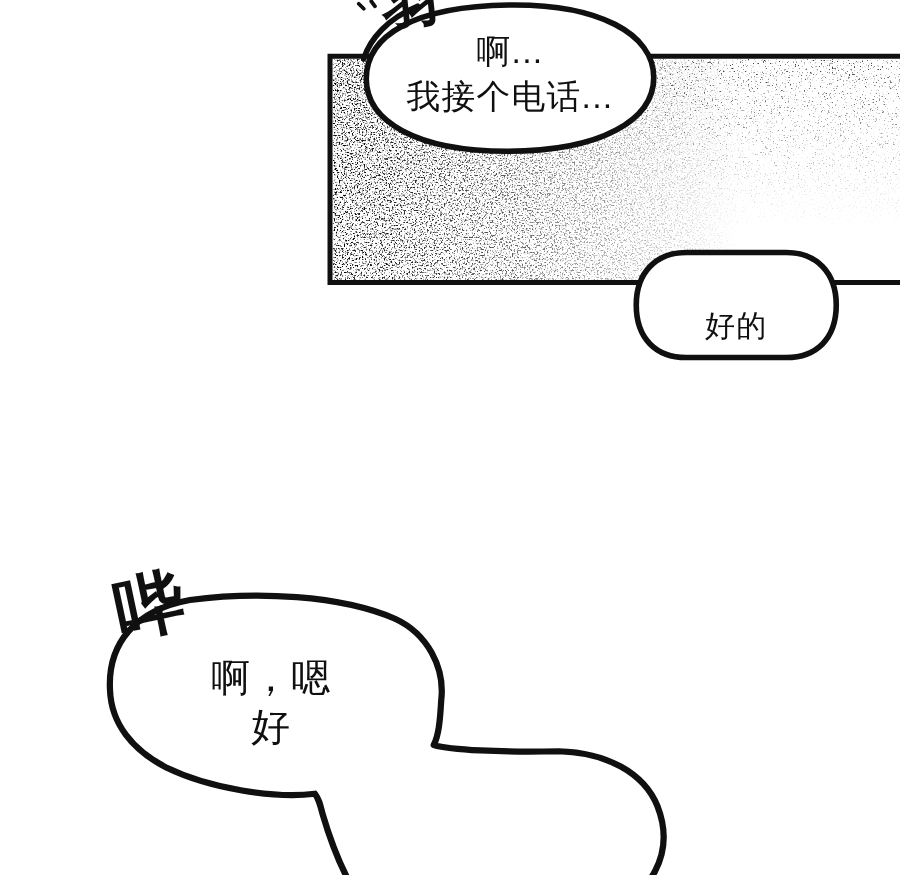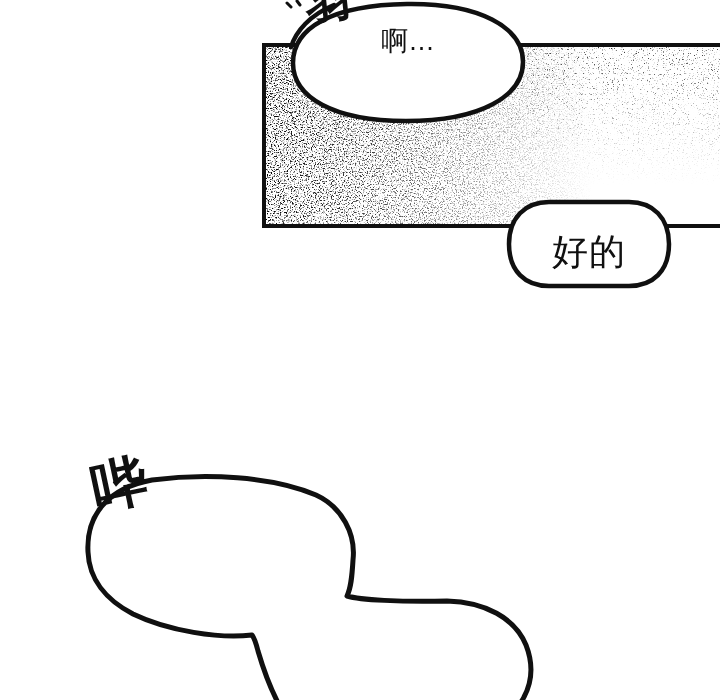--- a/index.html
+++ b/index.html
@@ -13,21 +13,21 @@
     position:absolute;left:262px;top:43px;width:480px;height:177px;
     border:4px solid #101010;background:#ffffff;
   }
   .panel svg{display:block;width:100%;height:100%;}
   svg.layer{position:absolute;pointer-events:none;}
   .bubble-text{
     position:absolute;text-align:center;color:#101010;
     letter-spacing:1px;
   }
   .t-phone{left:293px;top:23px;width:230px;font-size:27px;line-height:36px;}
-  .t-okay{left:509px;top:235px;width:160px;font-size:36px;line-height:34px;}
+  .t-okay{left:509px;top:245px;width:160px;font-size:24px;line-height:34px;}
   .t-reply{left:117px;top:523px;width:200px;font-size:31px;line-height:39px;}
   .t-enter{left:289px;top:638px;width:200px;font-size:30px;line-height:38px;}
   .sfx{
     position:absolute;font-weight:700;color:#101010;white-space:nowrap;
   }
   .sfx-top{left:306px;top:-27px;font-size:46px;transform:rotate(-6deg);}
   .sfx-beep{left:92px;top:448px;font-size:55px;font-weight:800;transform:rotate(-12deg);}
 </style>
 </head>
 <body>
@@ -96,22 +96,27 @@
              L 285 715
              C 273 696 263 668 258 651
              C 256 643 255 639 252 635
              C 220 639 168 631 133 614
              C 106 600 89 579 88 552
              Z" fill="#ffffff" stroke="#101010" stroke-width="5" stroke-linejoin="round"></path>
   </svg>
 
   <div class="bubble-text t-phone">
     <div>啊...</div>
+    <div>我接个电话...</div>
   </div>
 
   <div class="bubble-text t-okay">好的</div>
 
+  <div class="bubble-text t-reply">
+    <div>啊，嗯</div>
+    <div>好</div>
+  </div>
 
 
   <div class="sfx sfx-top">羽</div>
   <div class="sfx sfx-beep">哔</div>
 
 </div>
 
 </body></html>

